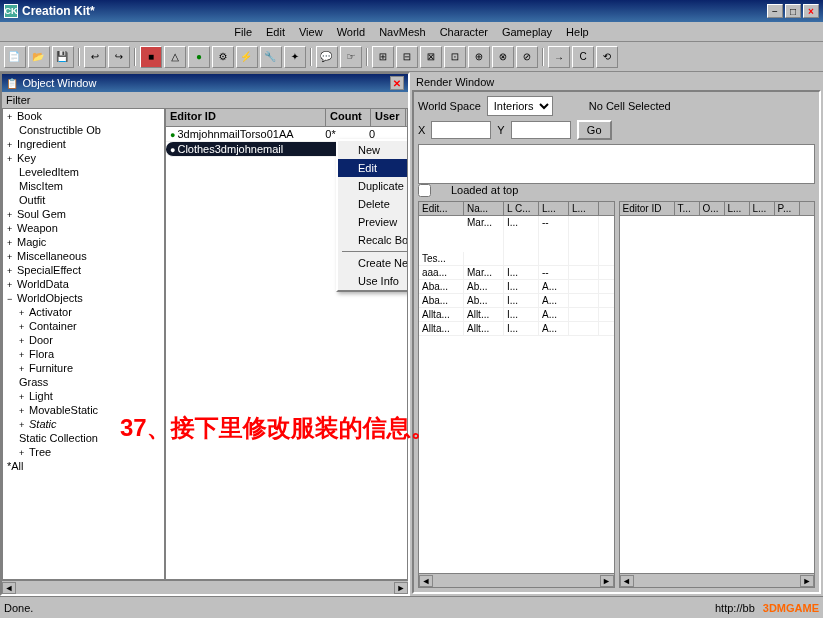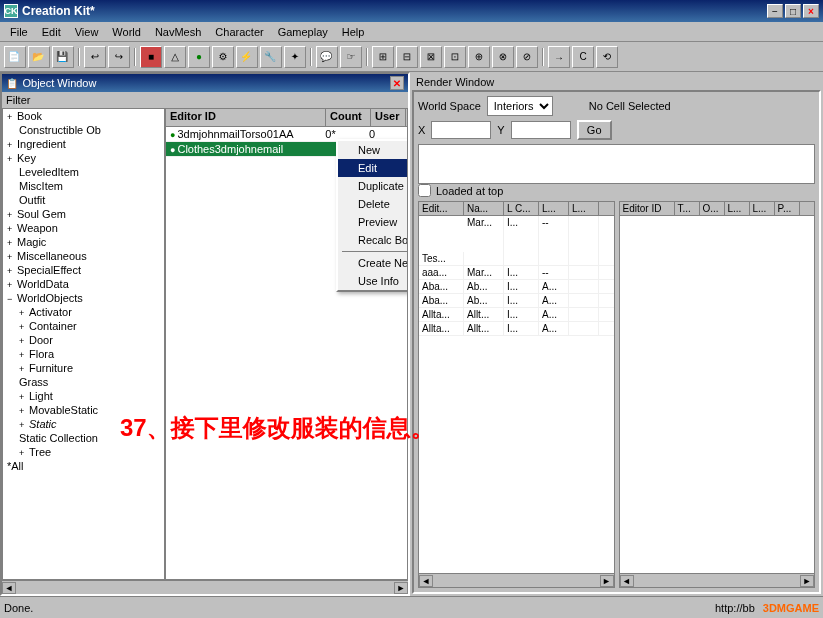--- a/index.html
+++ b/index.html
@@ -62,20 +62,21 @@
 
     
     .menu-bar {
       background: #c0c0c0;
       display: flex;
       align-items: center;
       padding: 2px 4px;
       border-bottom: 1px solid #888;
       height: 20px;
       gap: 2px;
+      justify-content: center;
     }
     .menu-item {
       padding: 2px 6px;
       cursor: pointer;
       font-size: 11px;
     }
 
     
     .toolbar {
       background: #c0c0c0;
@@ -228,21 +229,21 @@
     .list-body {
       flex: 1;
       overflow-y: auto;
     }
     .list-row {
       display: flex;
       padding: 1px 4px;
       cursor: pointer;
       border-bottom: 1px solid #f0f0f0;
     }
-    .list-row.selected { background: #15803d; color: white; }
+    .list-row.selected { background: #0f172a; color: white; border-radius: 7px; }
     .list-cell {
       font-size: 11px;
       overflow: hidden;
     }
 
     
     .context-menu {
       position: absolute;
       left: 170px;
       top: 30px;
@@ -312,22 +313,21 @@
       width: 35px;
       height: 20px;
       background: #c0c0c0;
       border: 2px solid;
       border-color: #fff #808080 #808080 #fff;
       font-size: 11px;
       cursor: pointer;
     }
     .checkbox-row {
       display: flex;
-      align-items: center;
-      gap: 5px;
+      gap: 20px;
       margin-bottom: 4px;
     }
 
     
     .no-cell-selected {
       background: white;
       border: 1px solid #808080;
       height: 40px;
       display: flex;
       align-items: flex-start;

